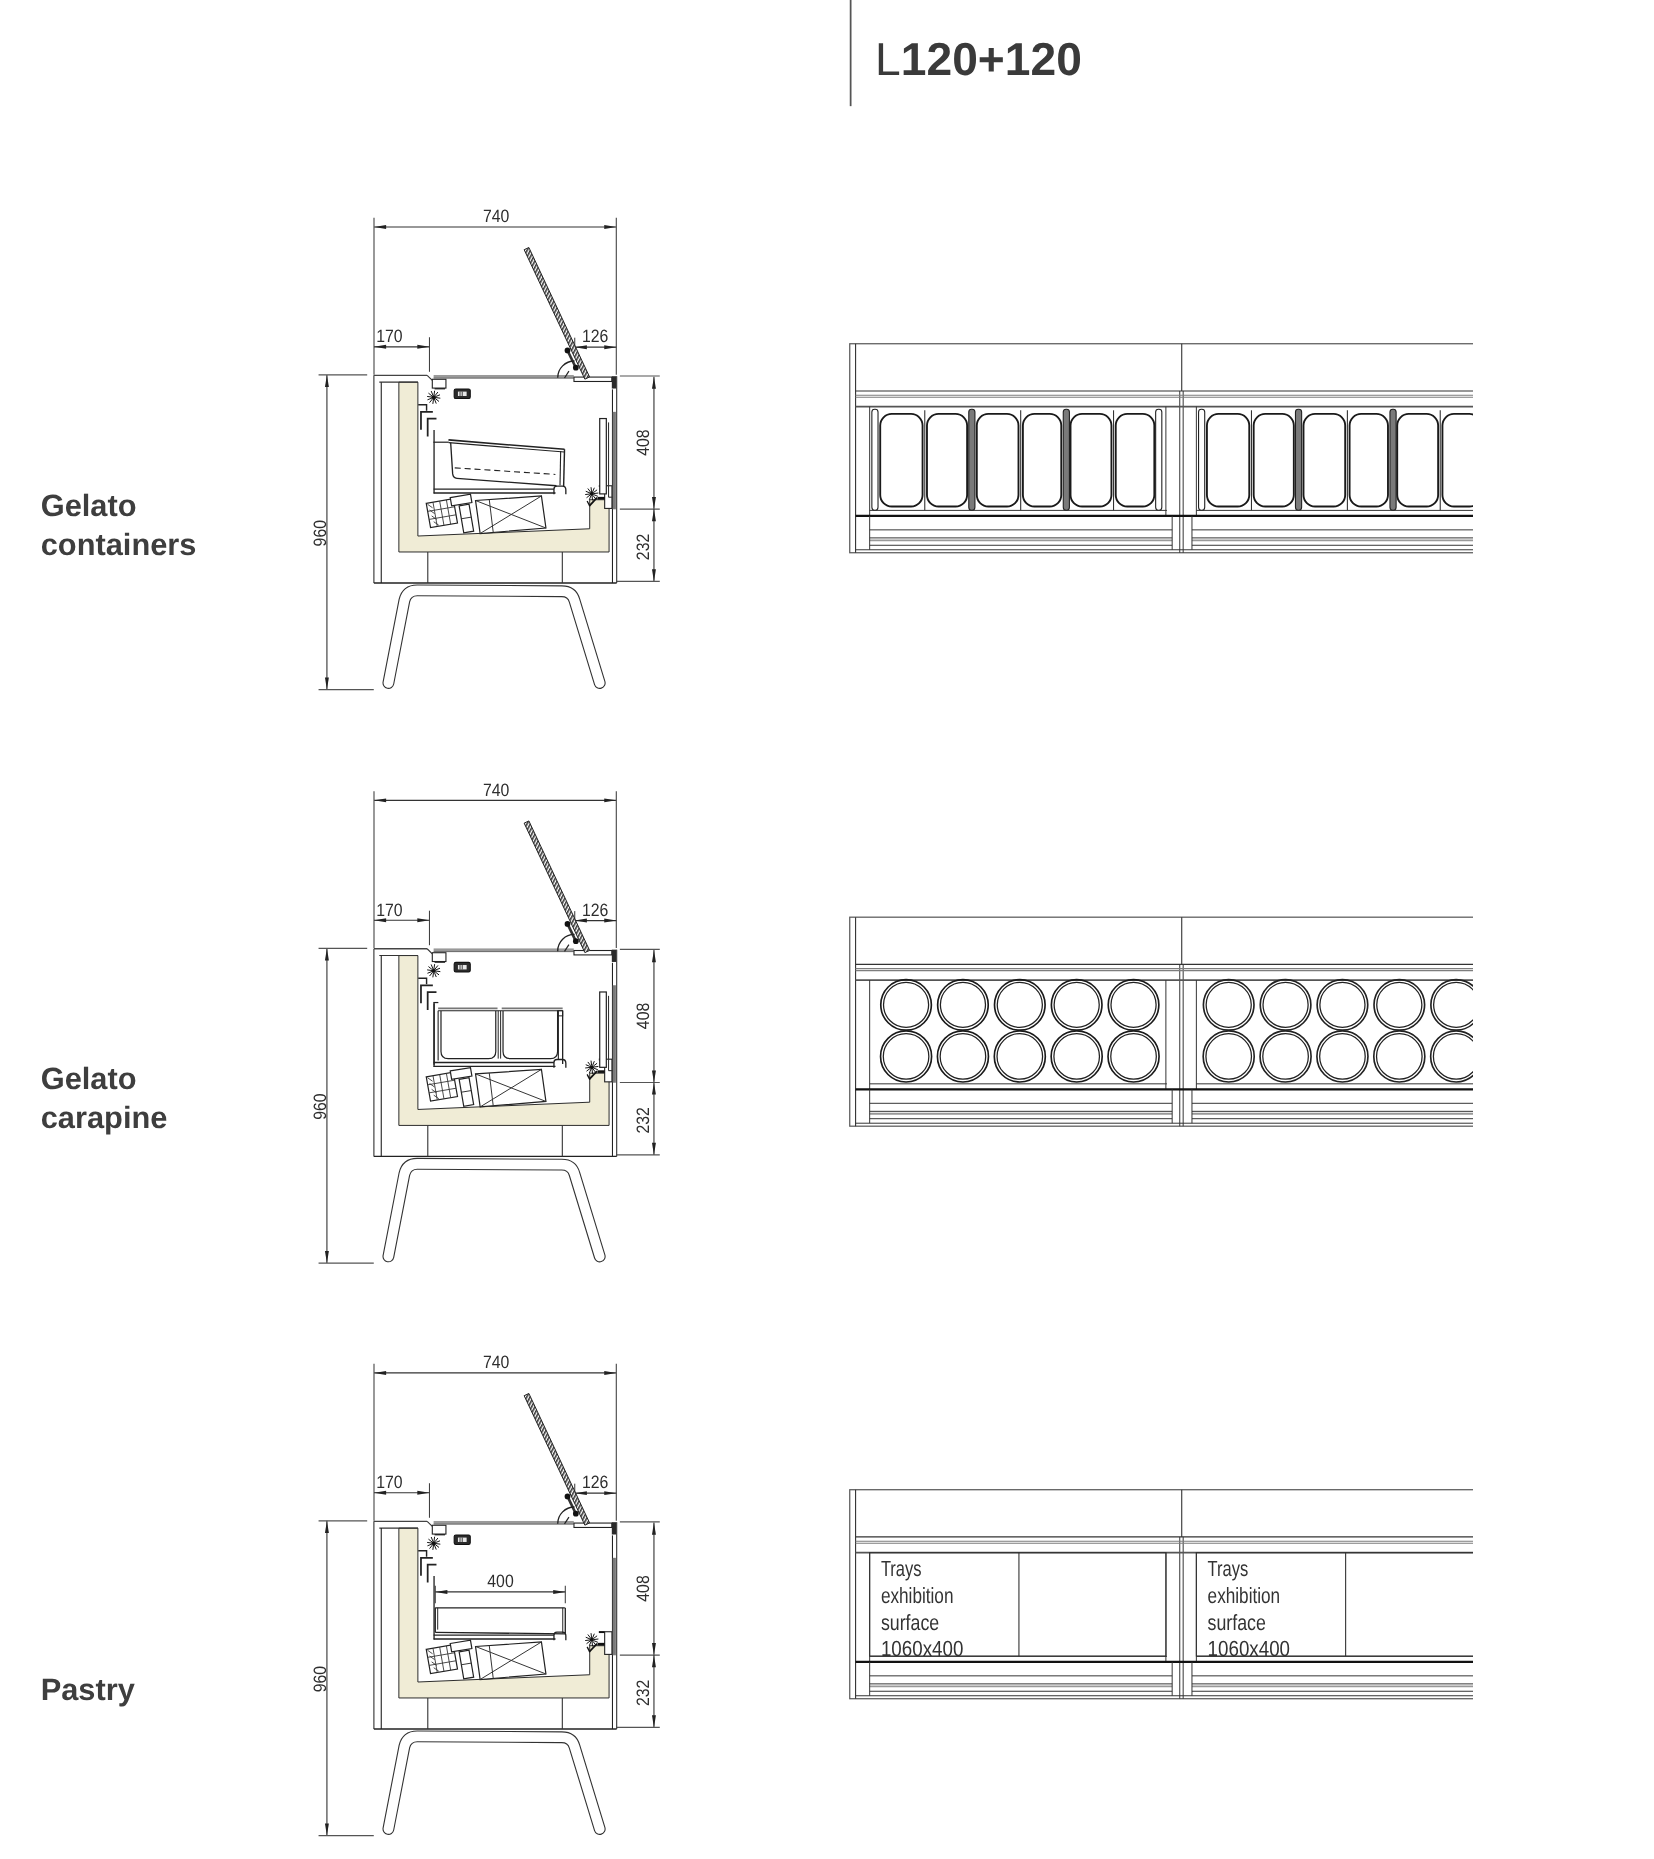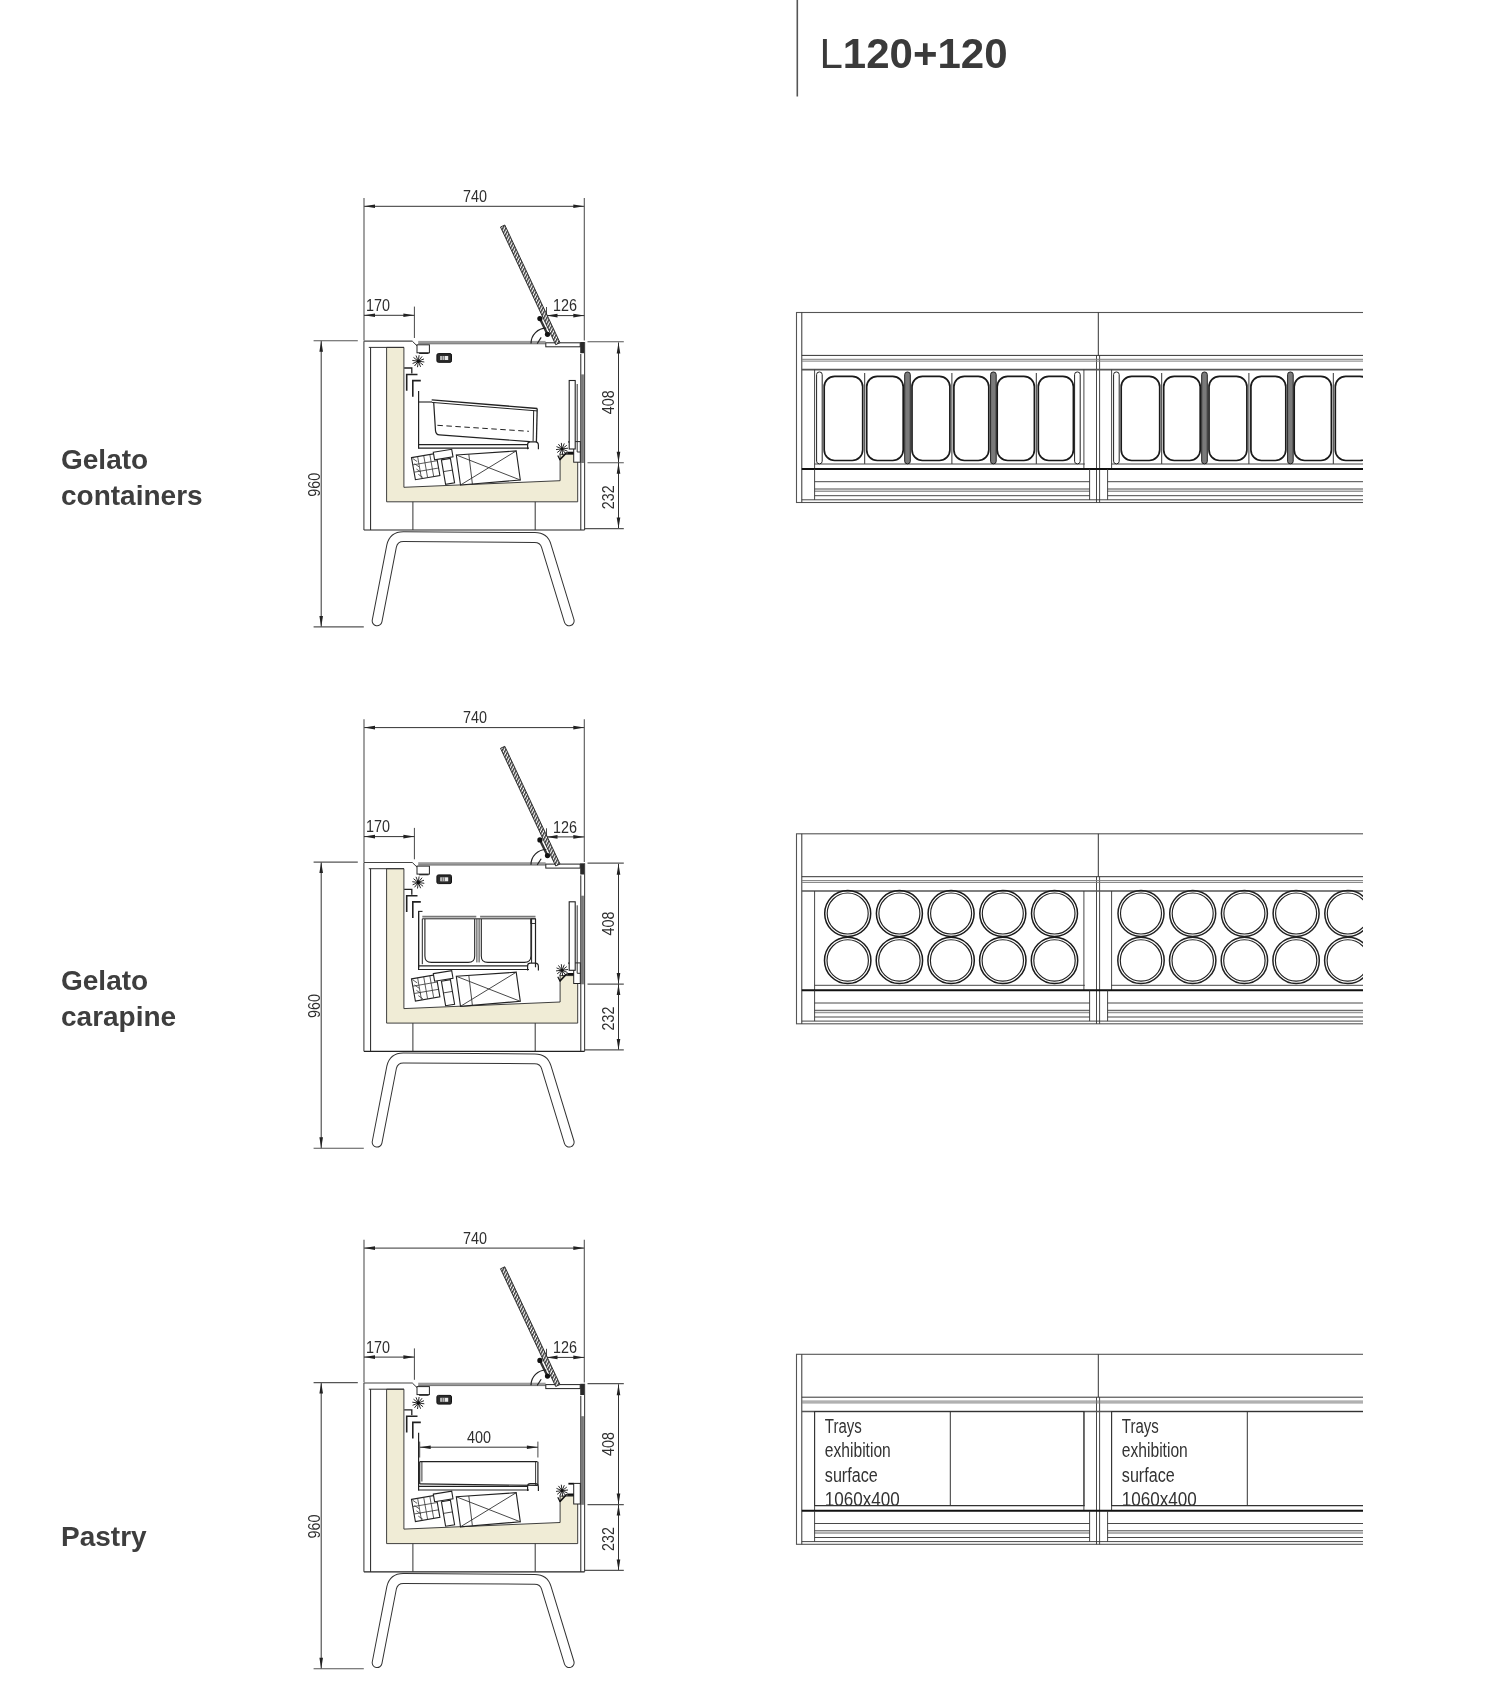--- a/index.html
+++ b/index.html
@@ -1,14 +1,14 @@
 <!DOCTYPE html>
 <html><head><meta charset="utf-8"><style>
 html,body{margin:0;padding:0;background:#fff;}
-#pg{position:relative;width:1339px;height:1690px;background:#fff;overflow:hidden;margin-left:24px;}
+#pg{position:relative;width:1339px;height:1690px;background:#fff;overflow:hidden;}
 svg{position:absolute;left:0;top:0;}
 </style></head><body>
 <div id="pg">
 <svg width="1504" height="1690" viewBox="0 0 1504 1690" font-family="Liberation Sans, sans-serif">
 <defs>
 <pattern id="hp" width="2.7" height="2.7" patternUnits="userSpaceOnUse" patternTransform="rotate(28)">
 <rect width="2.7" height="2.7" fill="#fff"></rect>
           <rect width="1.5" height="2.7" fill="#3a3a3a"></rect>
 </pattern>
 <g id="side">

